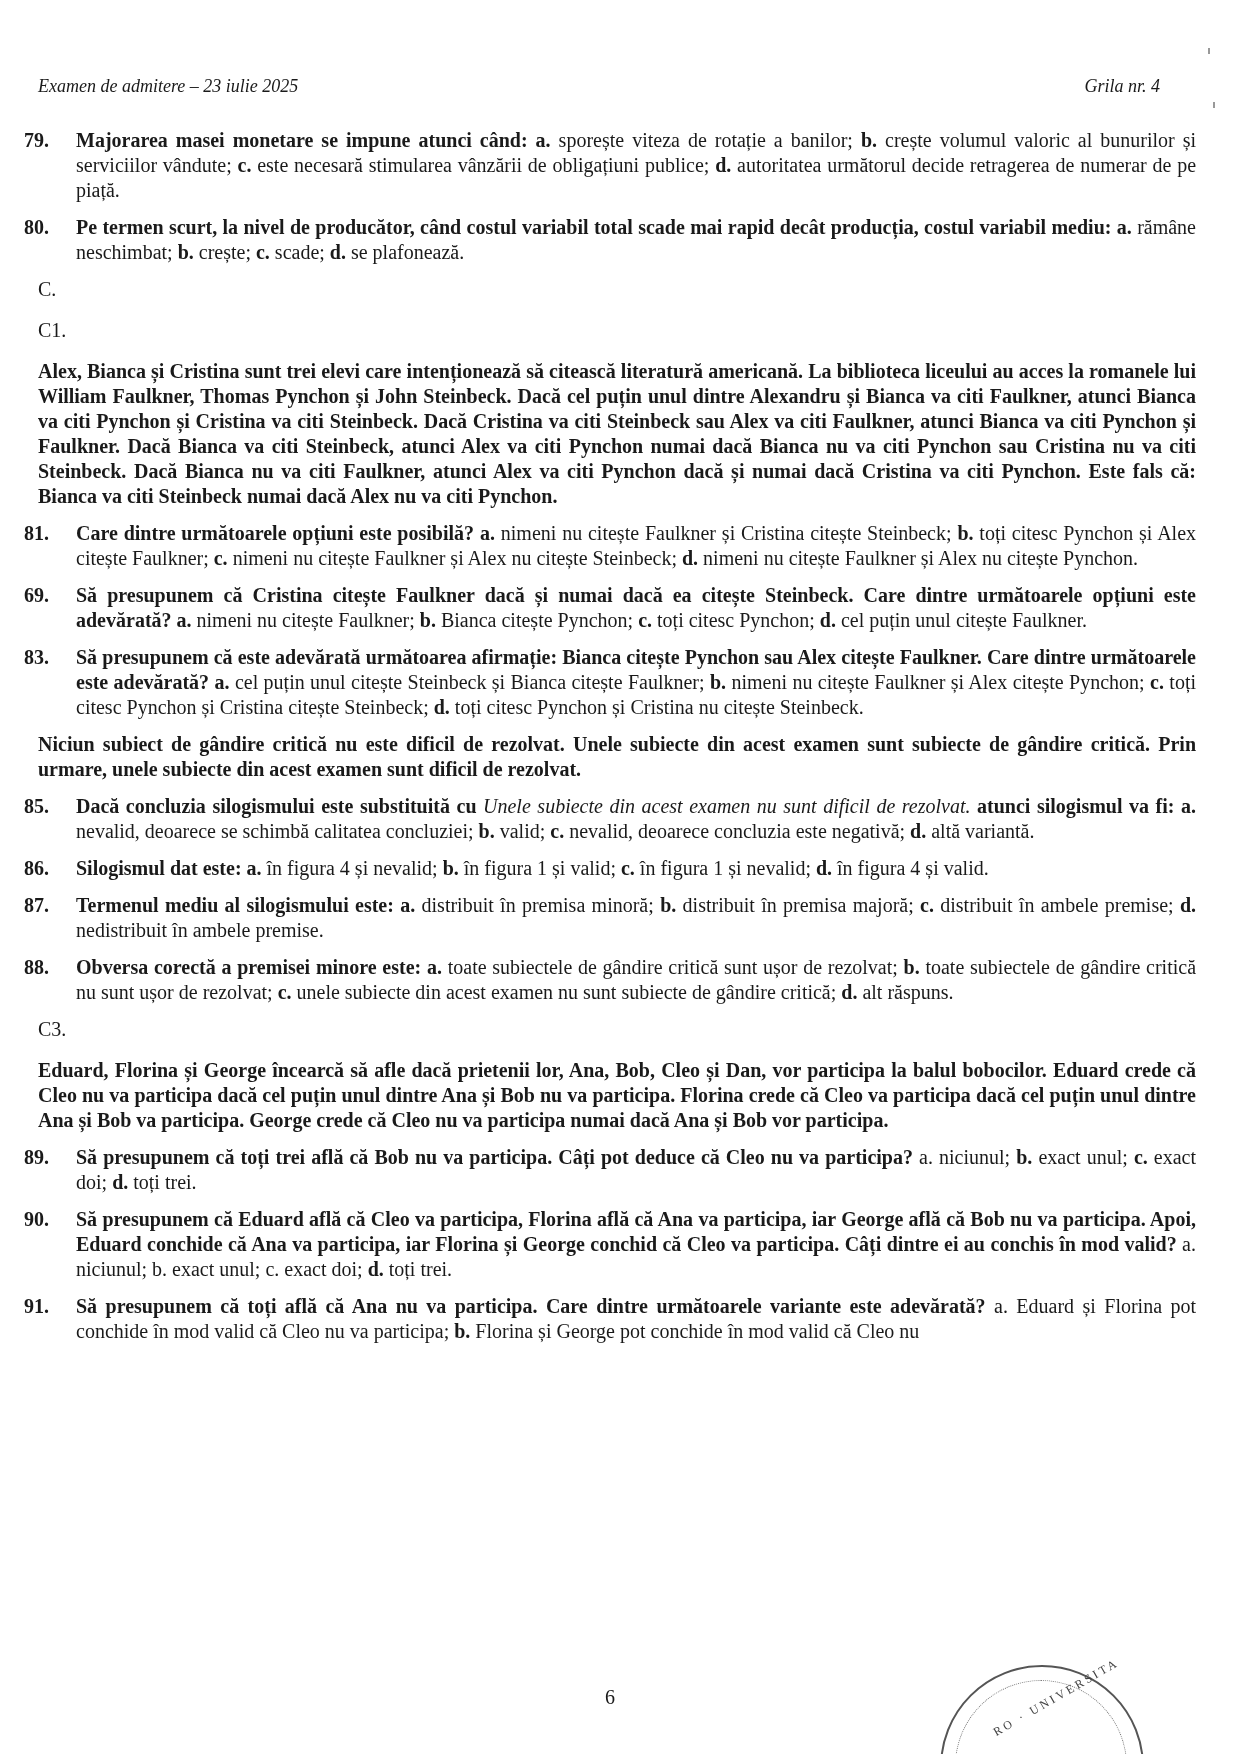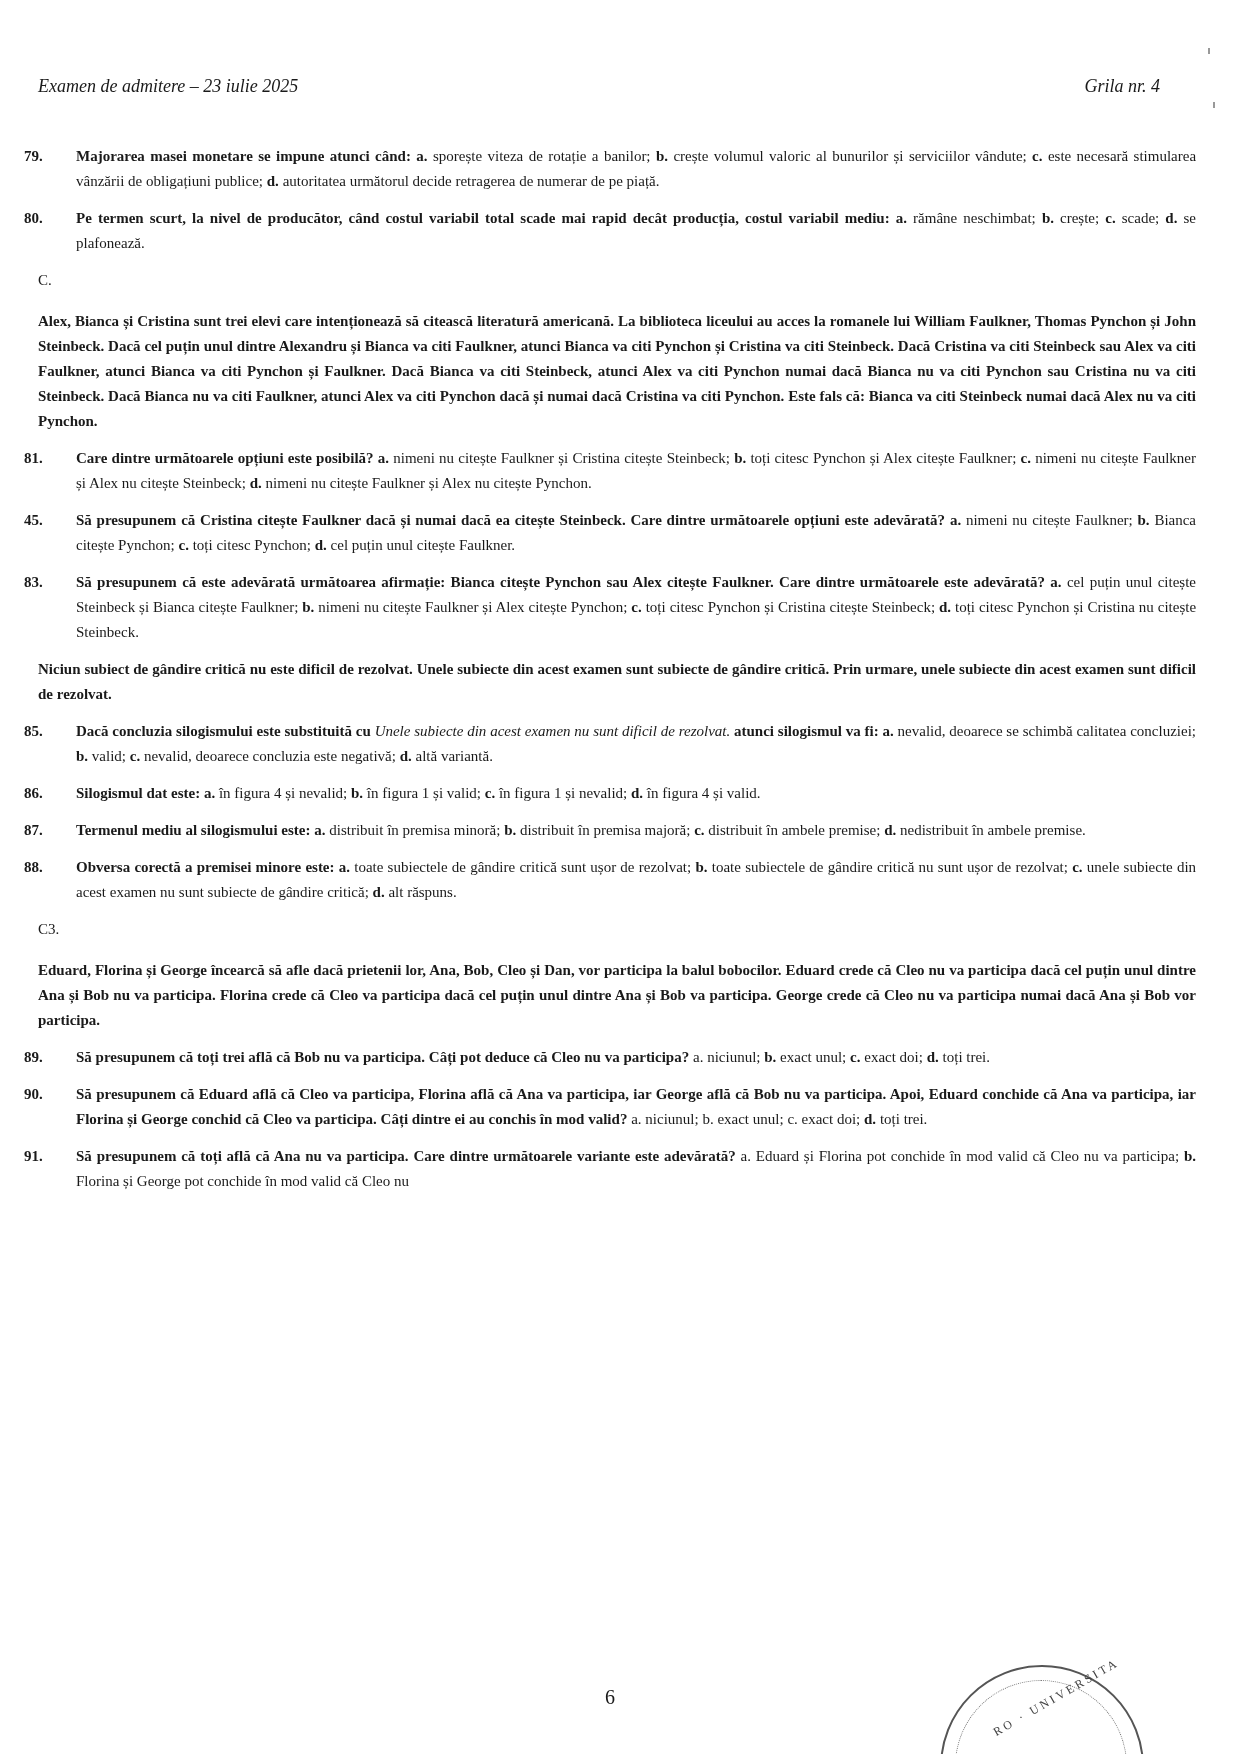--- a/index.html
+++ b/index.html
@@ -2,21 +2,21 @@
 <html><head>
 <meta charset="utf-8">
 <style>
   html, body { margin: 0; padding: 0; background: #ffffff; }
   body { width: 1240px; height: 1754px; position: relative; overflow: hidden;
          font-family: "Liberation Serif", "DejaVu Serif", serif; color: #1a1a1a; }
   .header { position: absolute; top: 76px; left: 38px; right: 80px; height: 30px;
             font-style: italic; font-weight: normal; font-size: 18px; }
   .header .left { position: absolute; left: 0; top: 0; }
   .header .right { position: absolute; right: 0; top: 0; }
-  .content { position: absolute; top: 144px; left: 24px; width: 1172px; font-size: 15px; line-height: 25px; }
+  .content { position: absolute; top: 128px; left: 24px; width: 1172px; font-size: 20px; line-height: 25px; }
   .q { position: relative; padding-left: 52px; margin-bottom: 12px; text-align: justify; }
   .q .num { position: absolute; left: 0; top: 0; font-weight: bold; }
   .b { font-weight: bold; }
   .i { font-style: italic; }
   .sec { padding-left: 14px; font-weight: normal; margin-bottom: 16px; }
   .sec.bold { font-weight: bold; }
   .para { padding-left: 14px; font-weight: bold; text-align: justify; margin-bottom: 12px; }
   .footer { position: absolute; top: 1686px; left: 0; width: 1240px; text-align: center; font-size: 20px; padding-left: 0; }
   .footer span { position: relative; left: -10px; }
   .stamp { position: absolute; left: 940px; top: 1665px; width: 200px; height: 200px; border-radius: 50%;
@@ -48,33 +48,34 @@
   <div class="q">
     <span class="num">80.</span>
     <span class="b">Pe termen scurt, la nivel de producător, când costul variabil total scade mai rapid decât producția, costul variabil mediu:</span>
     <span class="b">a.</span> <span>rămâne neschimbat;</span>
     <span class="b">b.</span> <span>crește;</span>
     <span class="b">c.</span> <span>scade;</span>
     <span class="b">d.</span> <span>se plafonează.</span>
   </div>
 
   <div class="sec">C.</div>
+  <div class="sec">C1.</div>
   <div class="para">Alex, Bianca și Cristina sunt trei elevi care intenționează să citească literatură americană. La biblioteca liceului au acces la romanele lui William Faulkner, Thomas Pynchon și John Steinbeck. Dacă cel puțin unul dintre Alexandru și Bianca va citi Faulkner, atunci Bianca va citi Pynchon și Cristina va citi Steinbeck. Dacă Cristina va citi Steinbeck sau Alex va citi Faulkner, atunci Bianca va citi Pynchon și Faulkner. Dacă Bianca va citi Steinbeck, atunci Alex va citi Pynchon numai dacă Bianca nu va citi Pynchon sau Cristina nu va citi Steinbeck. Dacă Bianca nu va citi Faulkner, atunci Alex va citi Pynchon dacă și numai dacă Cristina va citi Pynchon. Este fals că: Bianca va citi Steinbeck numai dacă Alex nu va citi Pynchon.</div>
 
   <div class="q">
     <span class="num">81.</span>
     <span class="b">Care dintre următoarele opțiuni este posibilă?</span>
     <span class="b">a.</span> <span>nimeni nu citește Faulkner și Cristina citește Steinbeck;</span>
     <span class="b">b.</span> <span>toți citesc Pynchon și Alex citește Faulkner;</span>
     <span class="b">c.</span> <span>nimeni nu citește Faulkner și Alex nu citește Steinbeck;</span>
     <span class="b">d.</span> <span>nimeni nu citește Faulkner și Alex nu citește Pynchon.</span>
   </div>
 
   <div class="q">
-    <span class="num">45.</span>
+    <span class="num">69.</span>
     <span class="b">Să presupunem că Cristina citește Faulkner dacă și numai dacă ea citește Steinbeck. Care dintre următoarele opțiuni este adevărată?</span>
     <span class="b">a.</span> <span>nimeni nu citește Faulkner;</span>
     <span class="b">b.</span> <span>Bianca citește Pynchon;</span>
     <span class="b">c.</span> <span>toți citesc Pynchon;</span>
     <span class="b">d.</span> <span>cel puțin unul citește Faulkner.</span>
   </div>
 
   <div class="q">
     <span class="num">83.</span>
     <span class="b">Să presupunem că este adevărată următoarea afirmație: Bianca citește Pynchon sau Alex citește Faulkner. Care dintre următoarele este adevărată?</span>

